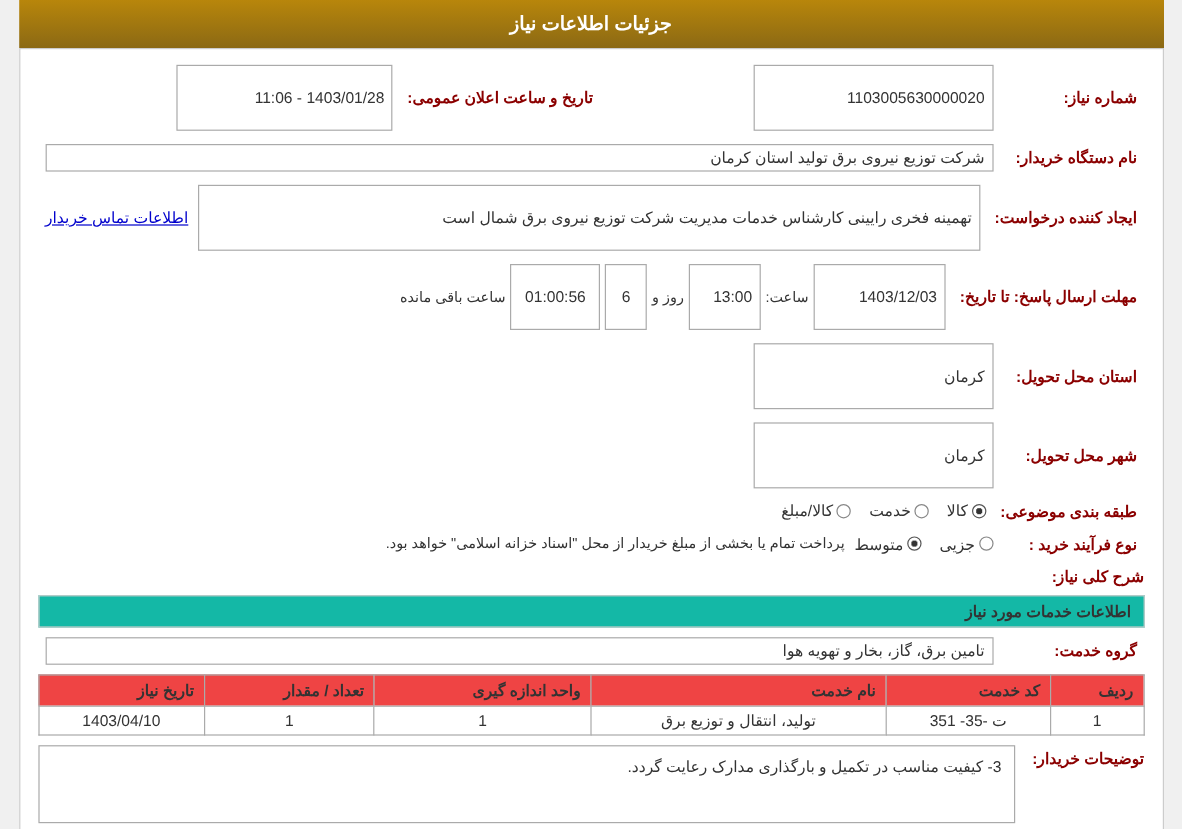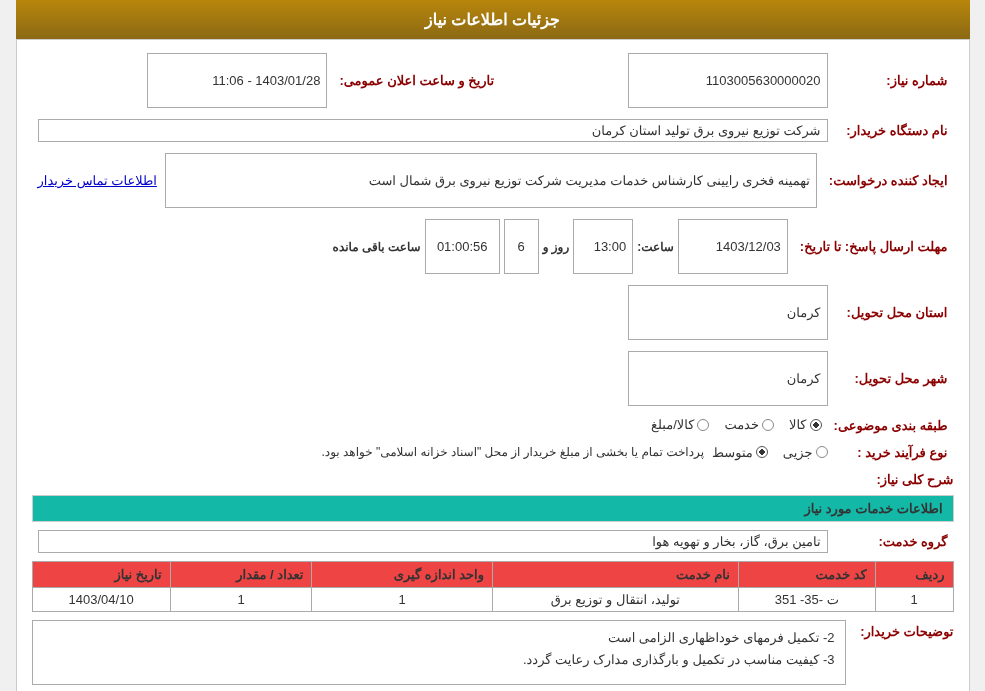--- a/index.html
+++ b/index.html
@@ -143,21 +143,20 @@
     }
     .date-time-row {
       display: flex;
       align-items: center;
       gap: 4px;
       direction: rtl;
     }
     .small-label {
       font-size: 12px;
       white-space: nowrap;
-      font-weight: bold;
     }
   </style>
 </head>
 <body>
 
 <div class="container">
   <div class="header">
     <span>جزئیات اطلاعات نیاز</span>
   </div>
 
@@ -328,21 +327,20 @@
             <td>1</td>
             <td>1403/04/10</td>
           </tr>
         </tbody>
     </table>
 
     <div style="display:flex; align-items:flex-start; gap:8px; direction:rtl; margin-top:8px; margin-bottom:5px;">
       <div style="color:#8b0000; font-weight:bold; white-space:nowrap; padding-top:4px; min-width:100px; text-align:right;">توضیحات خریدار:</div>
       <div style="flex:1;">
         <div class="notes-box" id="tosihaat-content">
-            <div>2- تکمیل فرمهای خوداظهاری الزامی است</div>
             <div>3- کیفیت مناسب در تکمیل و بارگذاری مدارک رعایت گردد.</div>
           </div>
       </div>
     </div>
 
     <div class="buttons-row">
       <button class="btn">چاپ</button>
       <button class="btn">بازگشت</button>
     </div>
   </div>

